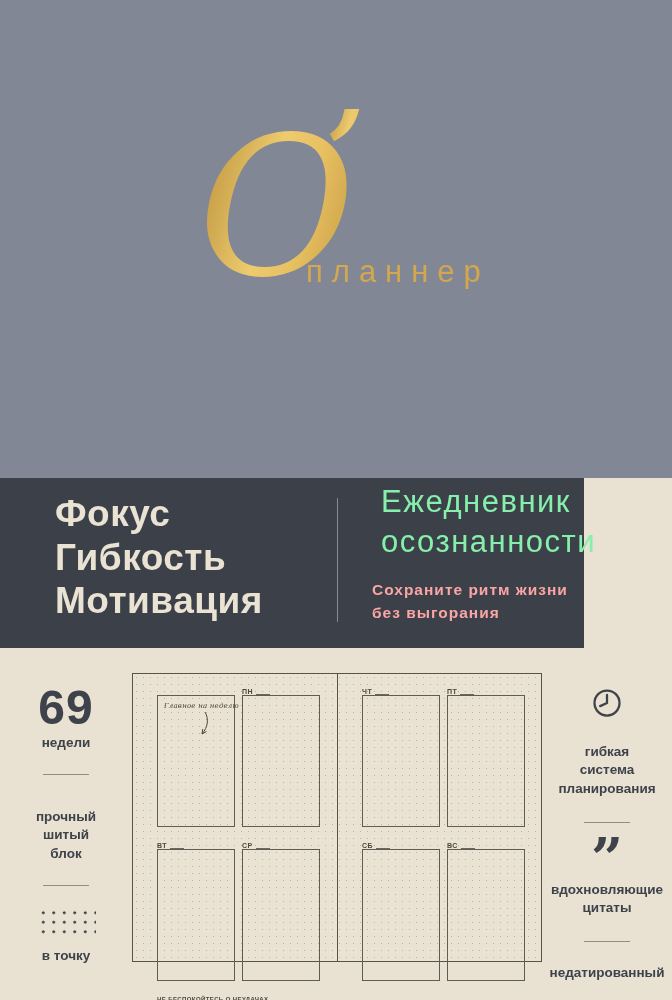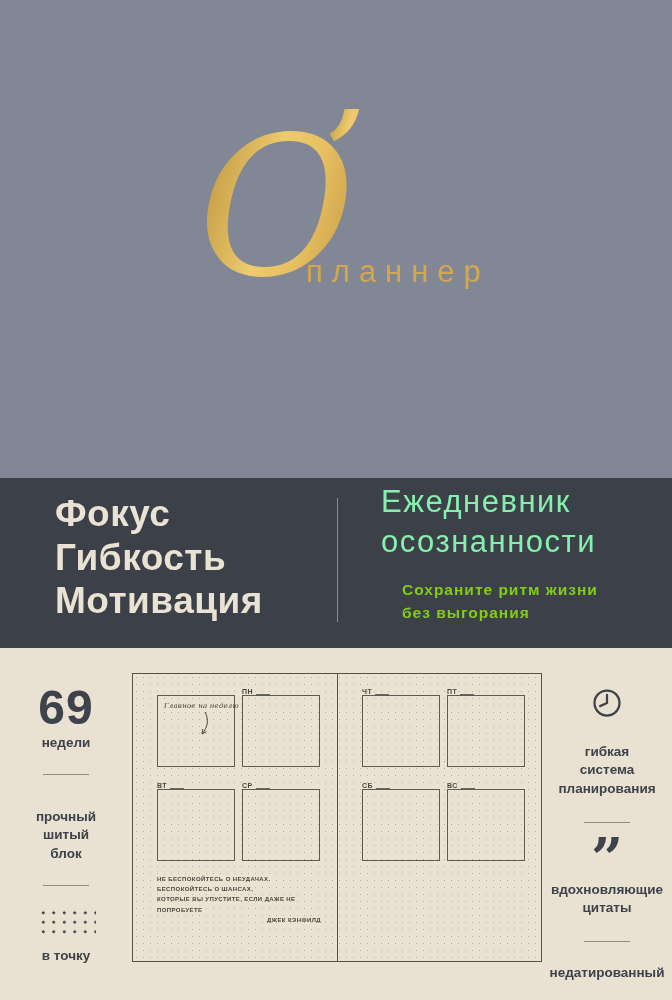--- a/index.html
+++ b/index.html
@@ -24,36 +24,36 @@
       -webkit-background-clip:text; background-clip:text;
       -webkit-text-fill-color:transparent; color:transparent;
     }
   }
   .logo-name {
     position:absolute; left:306px; top:254px;
     font-size:31px; font-weight:400; letter-spacing:9px; color:#d2a74e;
   }
 
   
-  .title-band { position:absolute; left:0; top:478px; width:672px; height:170px; background:#3b4049; }
+  .title-band { position:absolute; left:0; top:478px; width:584px; height:170px; background:#3b4049; }
   .band-keywords {
     position:absolute; left:55px; top:14px;
     font-size:37px; font-weight:700; letter-spacing:0.5px;
     color:#eae2d2; line-height:1.18; white-space:pre-line;
   }
   .band-divider { position:absolute; left:337px; top:20px; width:1px; height:124px; background:#878b92; }
   .band-title {
     position:absolute; left:381px; top:4px;
     font-size:31px; font-weight:300; letter-spacing:1.5px;
     color:#86efac; line-height:1.28; white-space:pre-line;
   }
   .band-subtitle {
-    position:absolute; left:402px; top:100px;
+    position:absolute; left:372px; top:100px;
     font-size:15.5px; font-weight:700; letter-spacing:1px;
-    color:#84cc16; line-height:1.5; white-space:pre-line;
+    color:#fca5a5; line-height:1.5; white-space:pre-line;
   }
 
   
   .features-section { position:absolute; left:0; top:648px; width:672px; height:352px; background:#e9e1d1; color:#3d424b; display:flex; }
   .feat-col { text-align:center; font-weight:700; font-size:13.5px; line-height:1.35; }
   .feat-col .lbl { white-space:pre-line; }
   .col-left  { width:132px; }
   .col-right { width:130px; }
   .col-center { width:410px; }
 
@@ -92,21 +92,21 @@
   .page-grid {
     display:grid; grid-template-columns:78px 78px; column-gap:7px;
     padding:8px 0 0 24px;
   }
   .day-cell { }
   .day-label {
     height:13px; display:flex; align-items:flex-end; gap:3px;
     font-size:7px; font-weight:700; letter-spacing:0.5px; color:#4a473f; line-height:1;
   }
   .day-underline { width:14px; height:5px; border-bottom:1px solid #6a675e; }
-  .day-box { height:72px; border:1px solid #5e5b52; box-sizing:border-box; margin-bottom:9px; position:relative; }
+  .day-box { height:132px; border:1px solid #5e5b52; box-sizing:border-box; margin-bottom:9px; position:relative; }
   .handwritten {
     font-family:"DejaVu Serif", serif; font-style:italic;
     font-size:7px; color:#4a473f; letter-spacing:0.2px;
   }
   .week-note { position:absolute; left:6px; top:6px; white-space:nowrap; }
   .note-arrow { position:absolute; left:36px; top:14px; }
   .quote-block {
     padding:4px 10px 0 24px;
     font-size:6px; font-weight:700; letter-spacing:0.4px;
     color:#4a473f; line-height:1.7; text-transform:uppercase;

